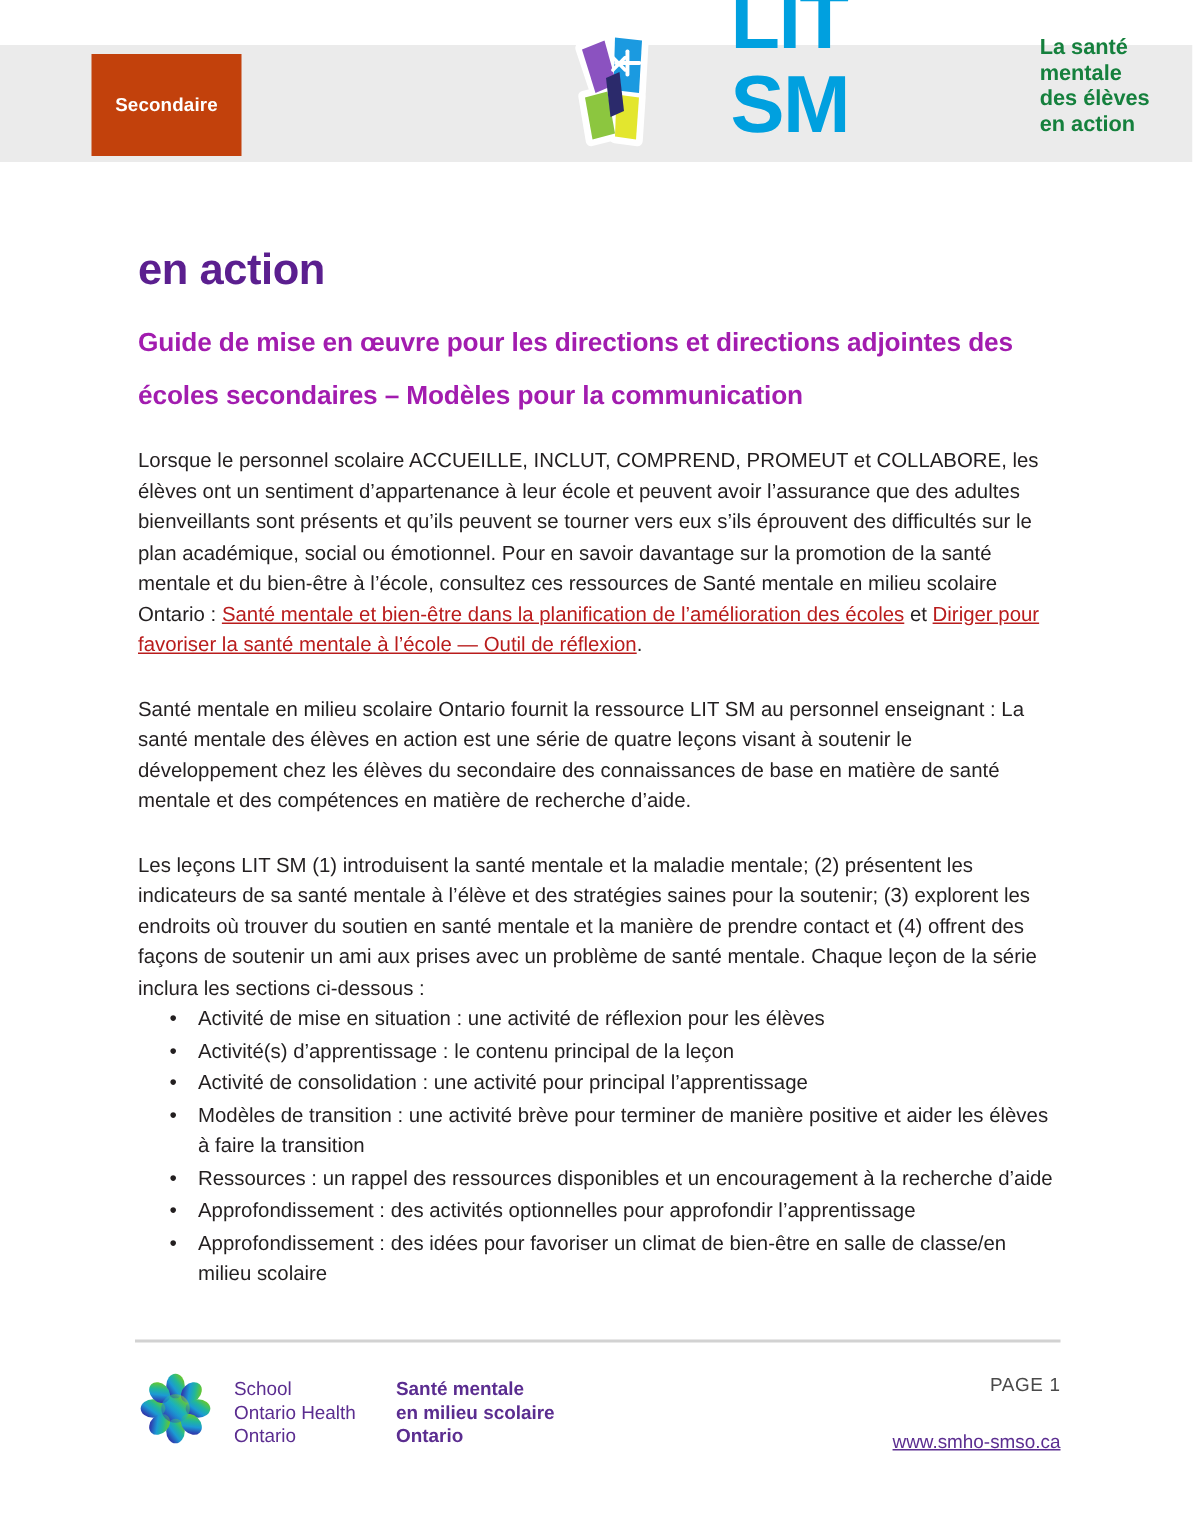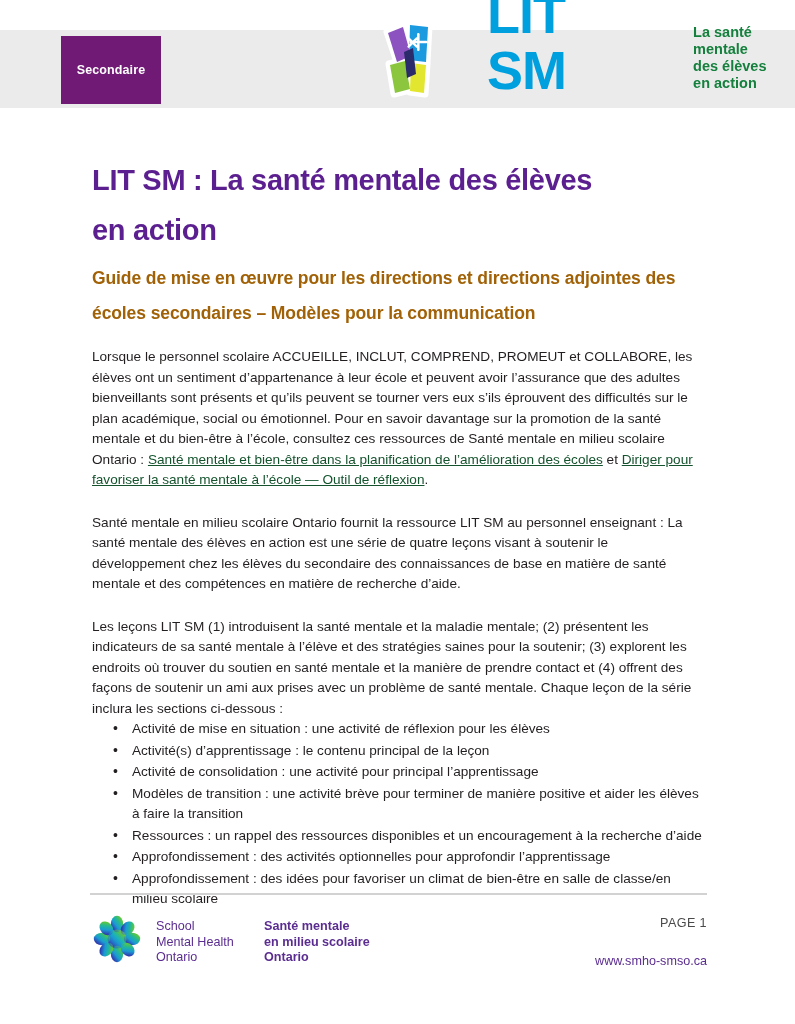--- a/index.html
+++ b/index.html
@@ -33,21 +33,21 @@
     height: 78px;
     background: #ebebeb;
   }
 
   .grade-badge {
     position: absolute;
     left: 61px;
     top: 36px;
     width: 100px;
     height: 68px;
-    background: #701a75;
+    background: #c2410c;
     display: flex;
     align-items: center;
     justify-content: center;
   }
   .grade-badge-label {
     color: #ffffff;
     font-size: 12.5px;
     font-weight: bold;
     letter-spacing: .1px;
   }
@@ -95,41 +95,41 @@
   .doc-title {
     color: #5b1f8f;
     font-size: 29px;
     font-weight: bold;
     line-height: 50px;
     letter-spacing: -0.3px;
     margin: 0 0 4px 0;
   }
 
   .doc-subtitle {
-    color: #a16207;
+    color: #a21caf;
     font-size: 17.5px;
     font-weight: bold;
     line-height: 35px;
     margin: 6px 0 16px 0;
     letter-spacing: -0.1px;
   }
 
   p.body-text {
     font-size: 13.6px;
     line-height: 20.5px;
     margin: 0 0 22px 0;
     color: #231f20;
     text-align: left;
   }
   p.body-text:last-of-type { margin-bottom: 0; }
 
   .b { font-weight: normal; }
 
   a.doc-link {
-    color: #14532d;
+    color: #b91c1c;
     text-decoration: underline;
   }
 
   ul.section-list {
     margin: 0;
     padding: 0 0 0 38px;
     list-style: none;
   }
   ul.section-list li {
     font-size: 13.6px;
@@ -199,20 +199,21 @@
     color: #4a4a4a;
     font-size: 12.6px;
     letter-spacing: .4px;
   }
   .footer-url {
     position: absolute;
     right: 0;
     top: 46px;
     color: #5b2d90;
     font-size: 12.6px;
+    text-decoration: underline;
   }
 </style>
 </head>
 <body>
 
 <div class="page">
 
   <div class="header-band"></div>
 
   <div class="grade-badge">
@@ -252,21 +253,20 @@
     <div class="brand-tagline">
       <div>La santé mentale</div>
       <div>des élèves</div>
       <div>en action</div>
     </div>
   </div>
 
   <div class="content">
 
     <h1 class="doc-title">
-      <div>LIT SM : La santé mentale des élèves</div>
       <div>en action</div>
     </h1>
 
     <h2 class="doc-subtitle">Guide de mise en œuvre pour les directions et directions adjointes des écoles secondaires – Modèles pour la communication</h2>
 
     <p class="body-text"><span>Lorsque le personnel scolaire </span><span class="b">ACCUEILLE, INCLUT, COMPREND, PROMEUT et COLLABORE</span><span>, les élèves ont un sentiment d’appartenance à leur école et peuvent avoir l’assurance que des adultes bienveillants sont présents et qu’ils peuvent se tourner vers eux s’ils éprouvent des difficultés sur le plan académique, social ou émotionnel. Pour en savoir davantage sur la promotion de la santé mentale et du bien-être à l’école, consultez ces ressources de Santé mentale en milieu scolaire Ontario : </span><a class="doc-link" href="#">Santé mentale et bien-être dans la planification de l’amélioration des écoles</a><span> et </span><a class="doc-link" href="#">Diriger pour favoriser la santé mentale à l’école — Outil de réflexion</a><span>.</span></p>
 
     <p class="body-text">Santé mentale en milieu scolaire Ontario fournit la ressource LIT SM au personnel enseignant : La santé mentale des élèves en action est une série de quatre leçons visant à soutenir le développement chez les élèves du secondaire des connaissances de base en matière de santé mentale et des compétences en matière de recherche d’aide.</p>
 
     <p class="body-text">Les leçons LIT SM (1) introduisent la santé mentale et la maladie mentale; (2) présentent les indicateurs de sa santé mentale à l’élève et des stratégies saines pour la soutenir; (3) explorent les endroits où trouver du soutien en santé mentale et la manière de prendre contact et (4) offrent des façons de soutenir un ami aux prises avec un problème de santé mentale. Chaque leçon de la série inclura les sections ci-dessous :</p>
@@ -317,21 +317,21 @@
           <ellipse cx="35.6" cy="35.6" rx="6.0" ry="7.8" transform="rotate(-45 35.6 35.6)"></ellipse>
         </g>
         <g fill="url(#flowerGrad2)" opacity="0.55">
           <circle cx="25" cy="25" r="9.5"></circle>
         </g>
       </svg>
     </div>
 
     <div class="footer-org">
       <div>School</div>
-      <div>Mental Health</div>
+      <div>Ontario Health</div>
       <div>Ontario</div>
     </div>
 
     <div class="footer-org-fr">
       <div>Santé mentale</div>
       <div>en milieu scolaire</div>
       <div>Ontario</div>
     </div>
 
     <div class="footer-page">PAGE 1</div>

